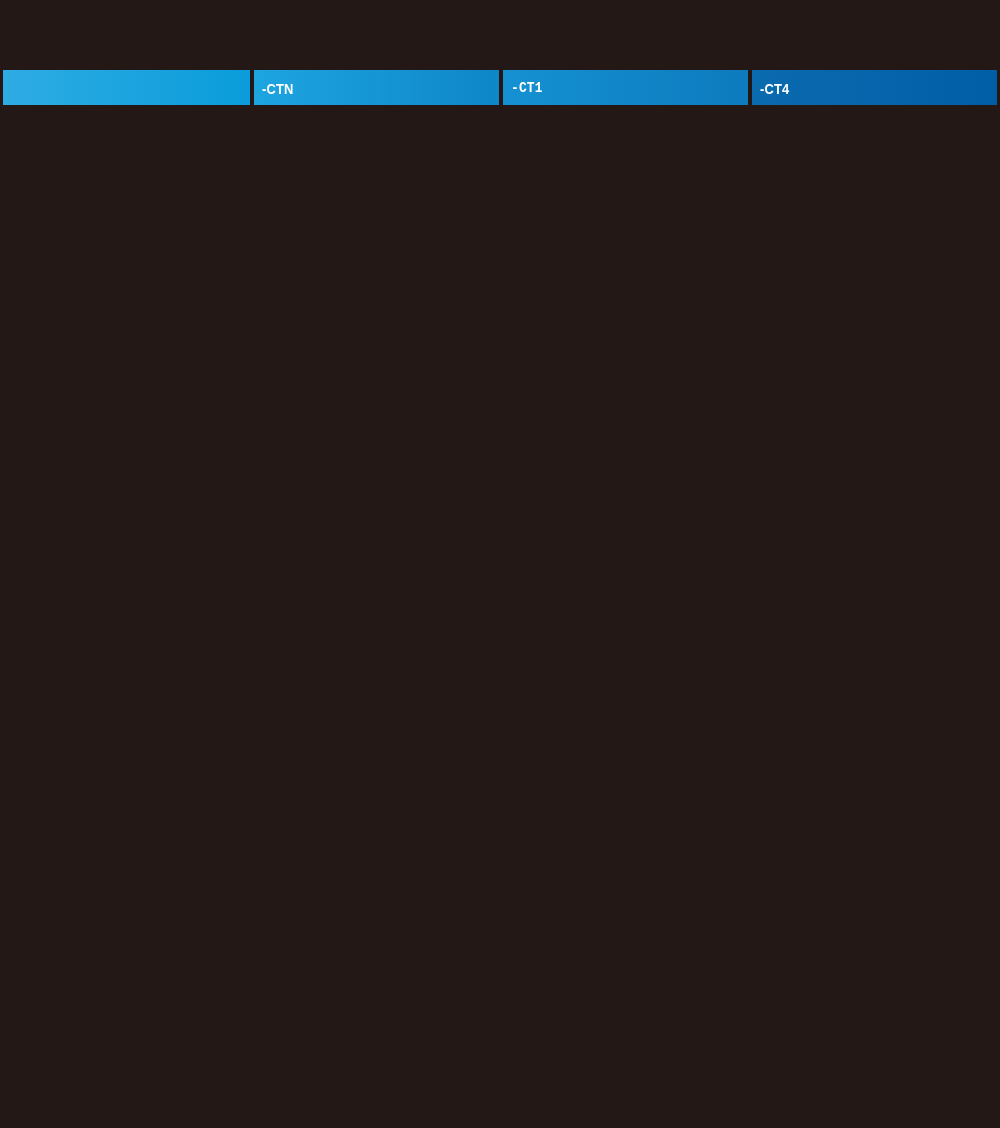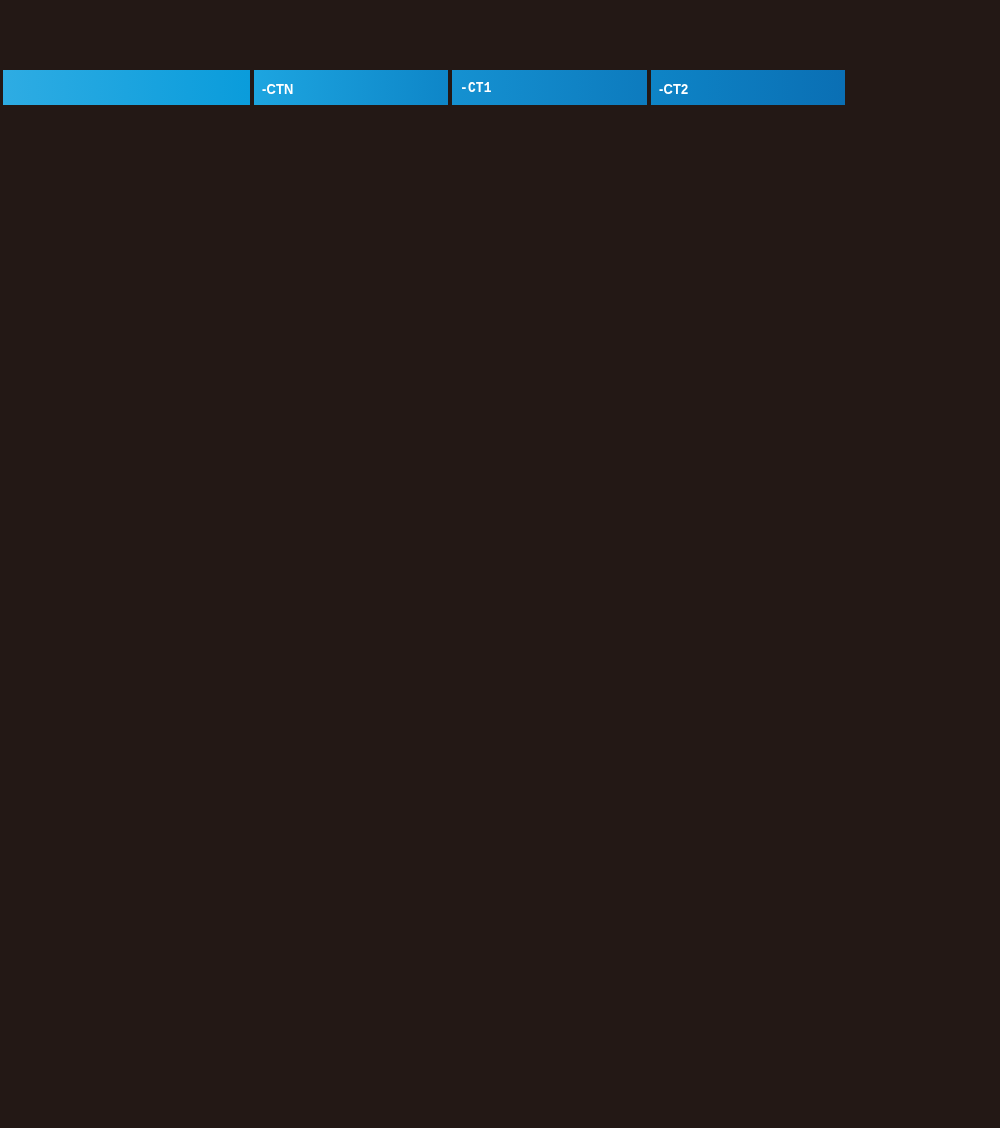--- a/index.html
+++ b/index.html
@@ -14,21 +14,21 @@
   .page {
     position: relative;
     width: 1000px;
     height: 1128px;
     overflow: hidden;
   }
   .header-row {
     position: absolute;
     left: 3px;
     top: 70px;
-    width: 842px;
+    width: 994px;
     height: 35px;
     display: flex;
     gap: 4px;
     justify-content: center;
   }
   .cell {
     flex: 1 1 0;
     height: 35px;
     display: flex;
     align-items: center;
@@ -58,17 +58,17 @@
   <div class="header-row">
       <div class="cell cell--lead" style="background: linear-gradient(to right, rgb(46, 172, 227), rgb(10, 156, 219));">
         <span class="cell-label" style="color: rgb(255, 255, 255);"></span>
       </div>
       <div class="cell" style="background: linear-gradient(to right, rgb(29, 165, 224), rgb(14, 134, 200));">
         <span class="cell-label" style="color: rgb(255, 255, 255);">-CTN</span>
       </div>
       <div class="cell" style="background: linear-gradient(to right, rgb(21, 145, 209), rgb(13, 123, 190)); font-family: Liberation Mono, monospace;">
         <span class="cell-label" style="color: rgb(255, 255, 255);">-CT1</span>
       </div>
-      <div class="cell" style="background: linear-gradient(to right, rgb(14, 132, 198), rgb(10, 111, 180));">
-        <span class="cell-label" style="color: rgb(255, 255, 255);">-CT2</span>
+      <div class="cell" style="background: linear-gradient(to right, rgb(11, 107, 175), rgb(0, 94, 167));">
+        <span class="cell-label" style="color: rgb(255, 255, 255);">-CT4</span>
       </div>
     </div>
 </div>
 
 </body></html>

